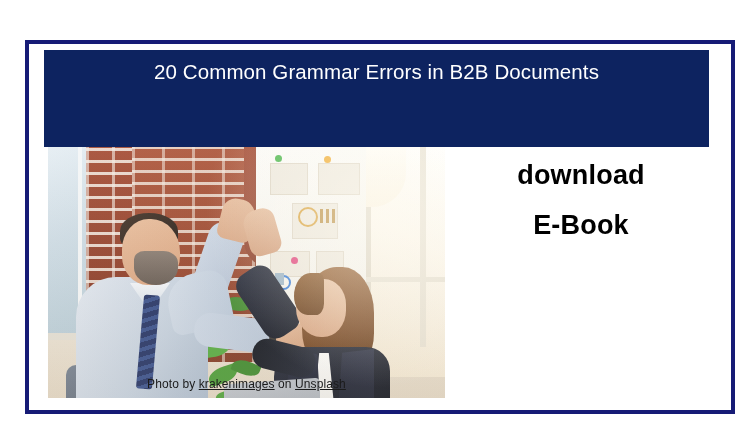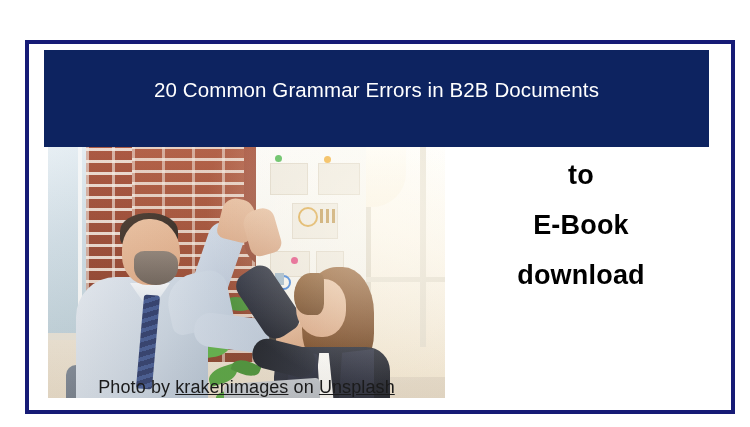--- a/index.html
+++ b/index.html
@@ -45,22 +45,22 @@
     position: absolute;
     left: 15px;
     top: 6px;
     width: 665px;
     height: 97px;
     background: #0d2360;
     box-sizing: border-box;
     display: flex;
     flex-direction: column;
     align-items: center;
-    justify-content: center;
-    padding-top: 2px;
+    justify-content: space-between;
+    padding-top: 12px;
   }
   .title-line {
     color: #ffffff;
     font-family: "Liberation Sans", sans-serif;
     font-size: 20.5px;
     font-weight: 400;
     letter-spacing: 0.1px;
     line-height: 1.0;
     white-space: nowrap;
     text-align: center;
@@ -343,21 +343,21 @@
   }
 
   
   .photo-credit {
     position: absolute;
     left: 19px;
     top: 333px;
     width: 397px;
     text-align: center;
     font-family: "Liberation Sans", sans-serif;
-    font-size: 18px;
+    font-size: 12px;
     color: #1b1b1b;
     white-space: nowrap;
     letter-spacing: 0.1px;
   }
   .credit-link { text-decoration: underline; color:#1b1b1b; }
 
   
   .cta {
     position: absolute;
     left: 424px;
@@ -459,20 +459,19 @@
 
           <div class="d-laptop"></div>
 
           <div class="photo-grade"></div>
         </div>
       </div>
 
       <div class="photo-credit"><span>Photo by </span><span class="credit-link">krakenimages</span><span> on </span><span class="credit-link">Unsplash</span></div>
 
       <div class="cta">
-        <div class="cta-line">to</div>
+        <div class="cta-line">download</div>
         <div class="cta-line">E-Book</div>
-        <div class="cta-line">download</div>
       </div>
 
     </div>
   </div>
 </div>
 
 </body></html>

